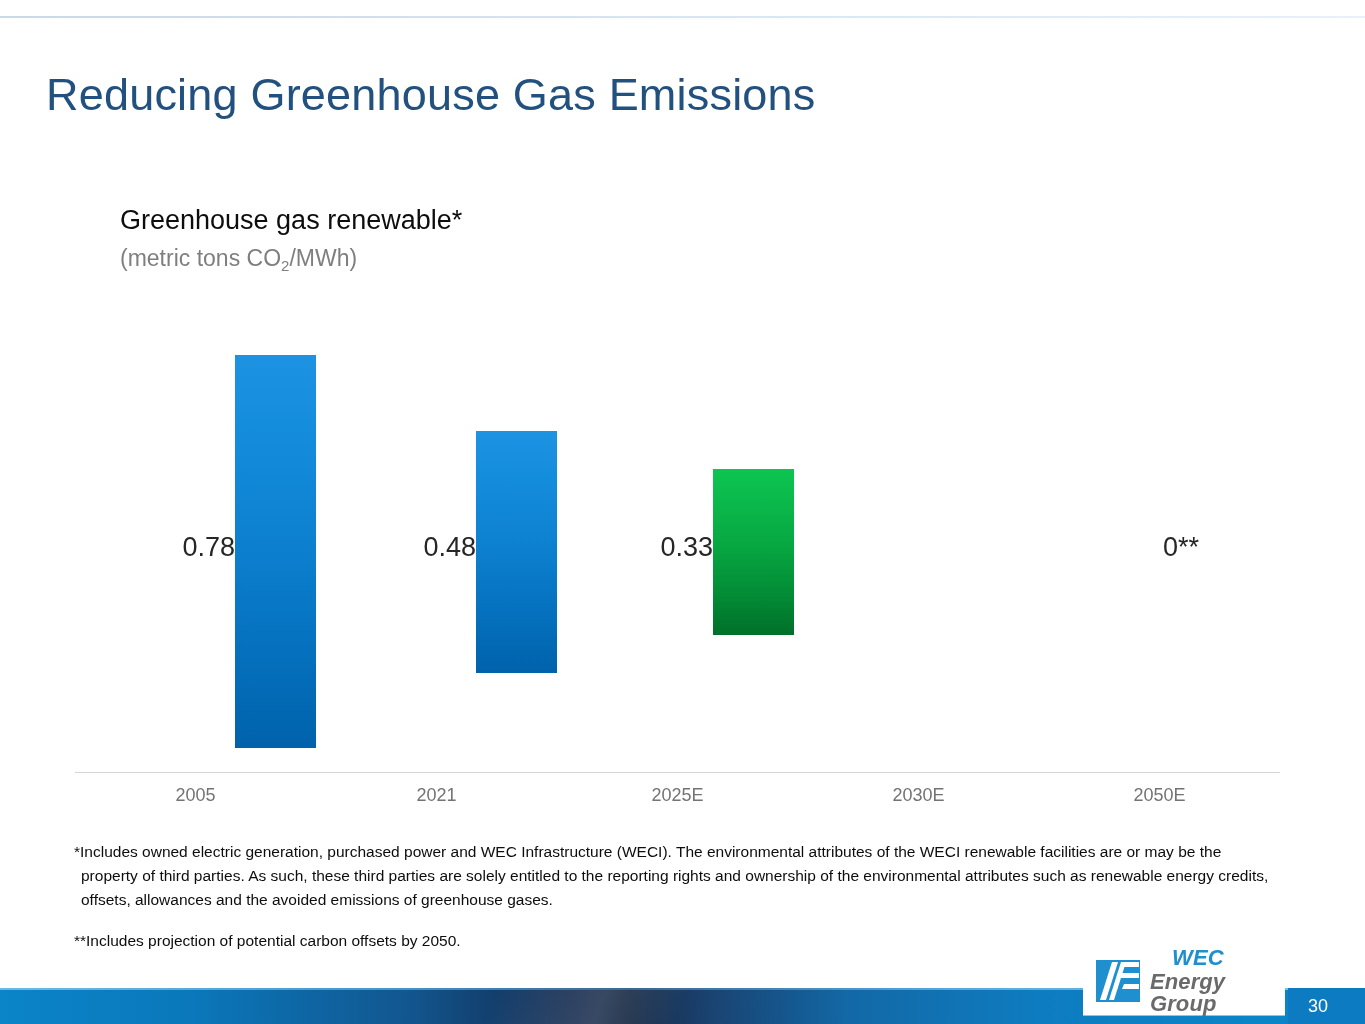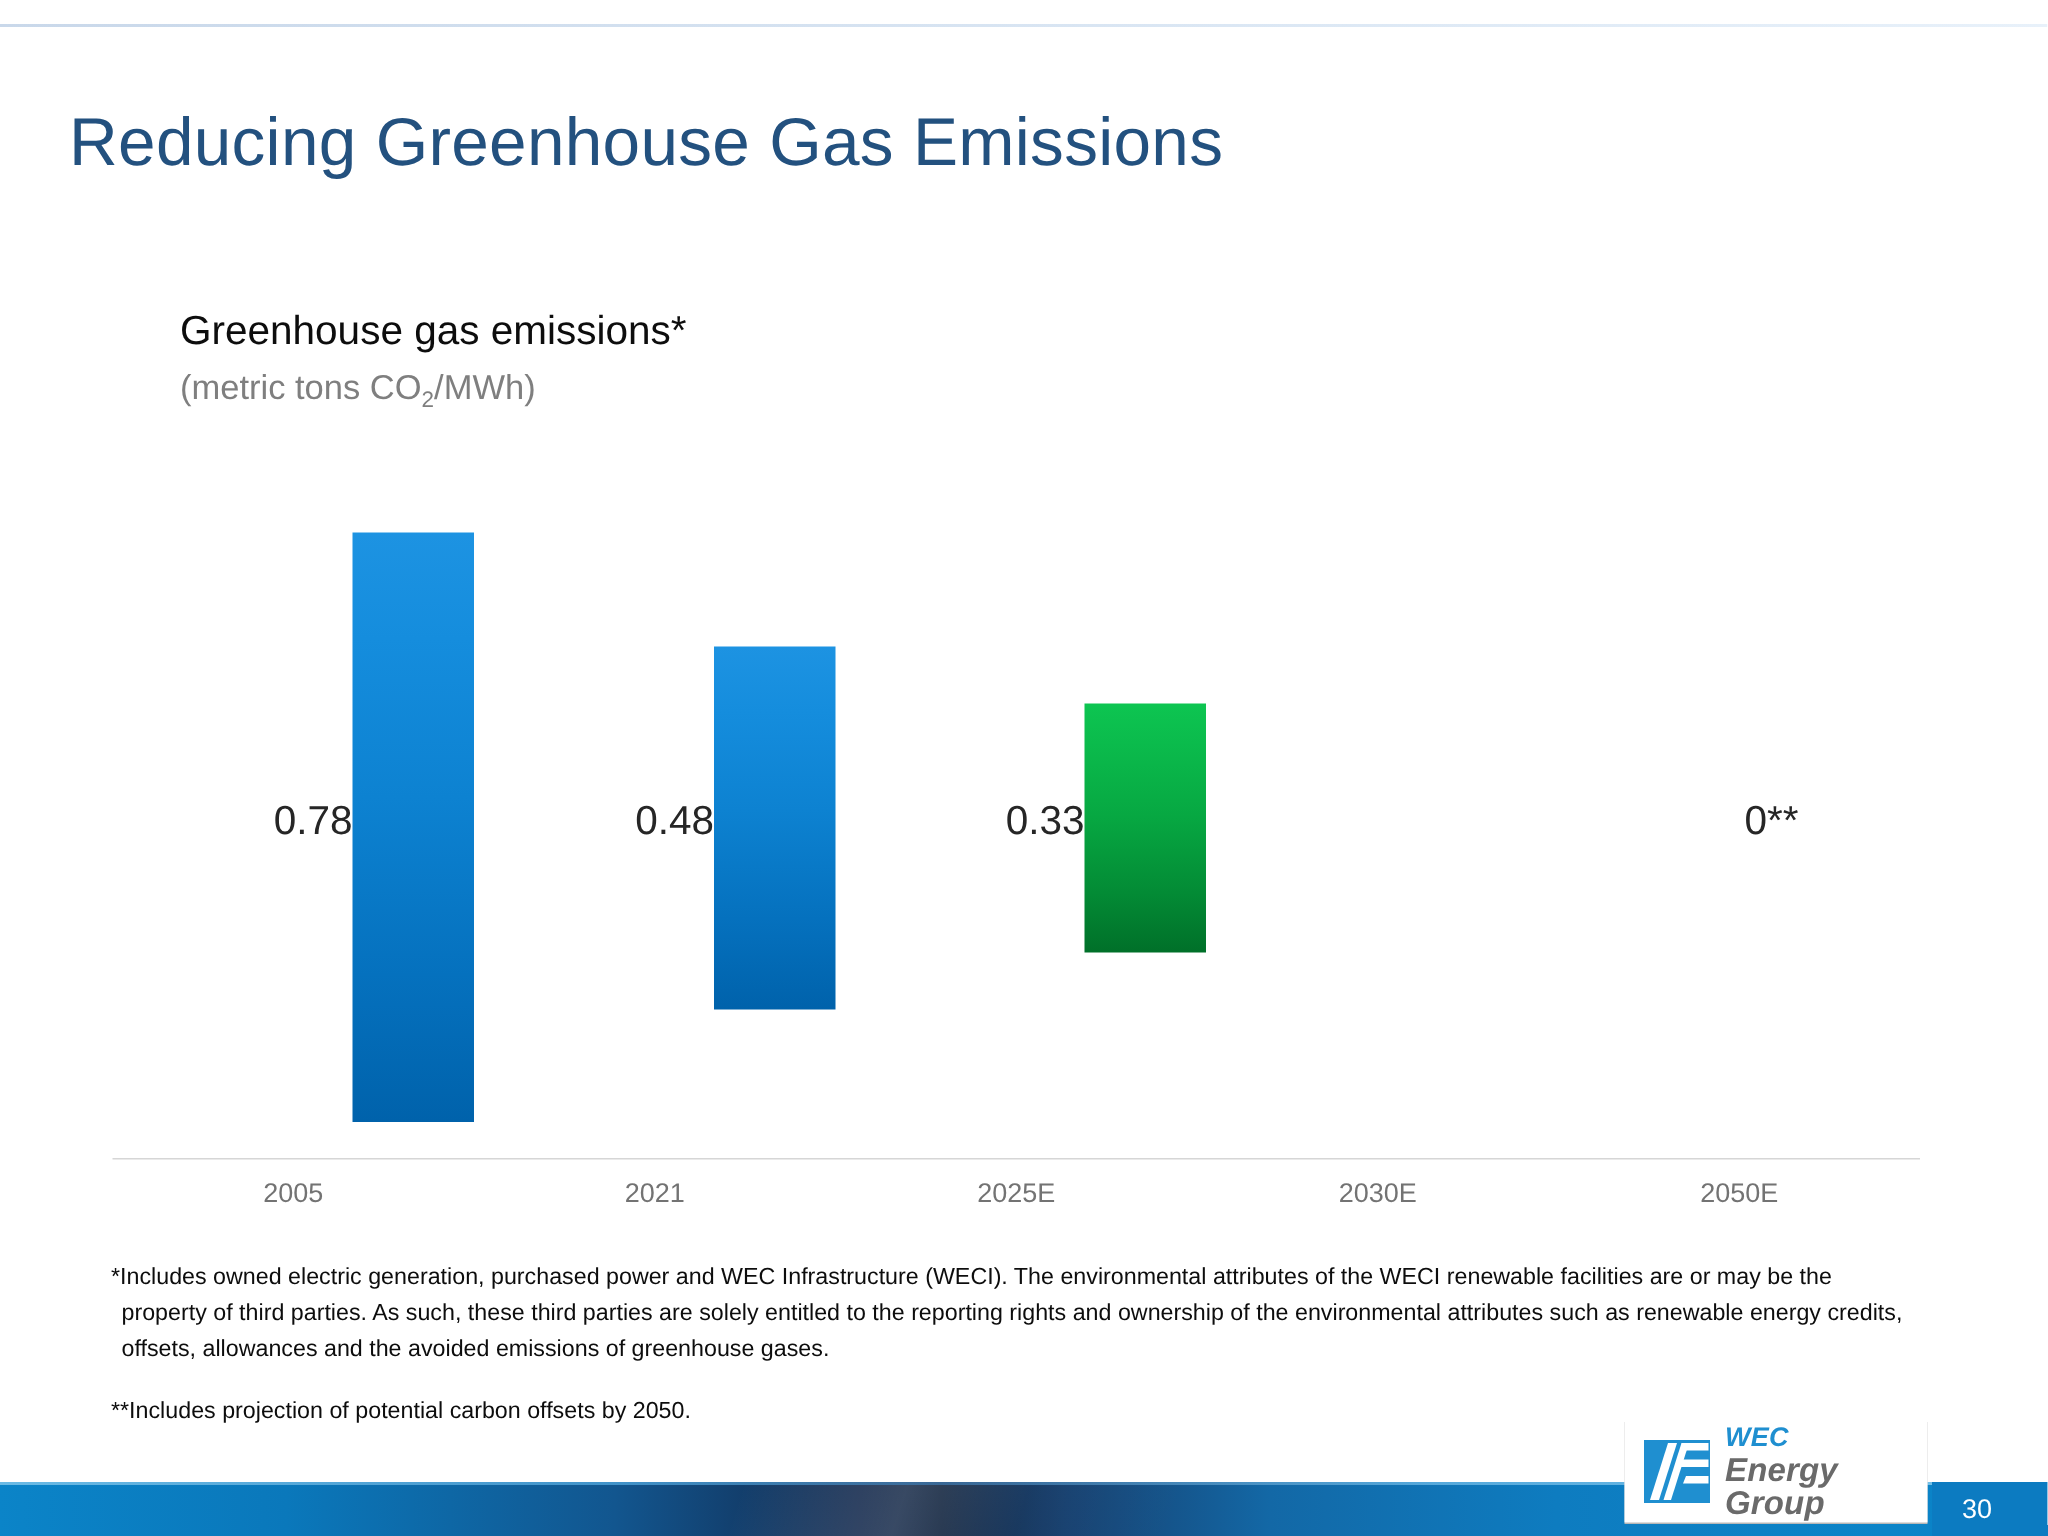--- a/index.html
+++ b/index.html
@@ -200,25 +200,26 @@
     flex: 0 0 auto;
     margin-right: 9px;
   }
   .logo-text {
     display: flex;
     flex-direction: column;
     justify-content: center;
     line-height: 1;
   }
   .logo-wec {
-    font-size: 18px;
+    font-size: 22px;
     font-style: italic;
     font-weight: bold;
     color: #1f8fd0;
     letter-spacing: 0.2px;
+    margin-left: 22px;
   }
   .logo-eg {
     font-size: 22px;
     font-style: italic;
     font-weight: bold;
     color: #6a6a6a;
     letter-spacing: 0.1px;
     margin-top: 2px;
   }
   .page-number {
@@ -235,42 +236,42 @@
   }
 </style>
 </head>
 <body>
 
 <div class="top-banner"></div>
 <div class="top-banner-edge"></div>
 
 <div class="slide-title">Reducing Greenhouse Gas Emissions</div>
 
-<div class="chart-heading">Greenhouse gas emissions*</div>
+<div class="chart-heading">Greenhouse gas renewable*</div>
 
 <div class="chart-subheading"><span>(metric tons CO</span><sub>2</sub><span>/MWh)</span></div>
 
 <div class="chart" id="chart">
   <div class="axis-line"></div>
 
 <div class="bar-slot" style="left: 0px;">
       <div class="bar-col">
         <div class="bar-value">0.78</div>
         <div class="bar-rect blue" style="height: 393px;"></div>
       </div>
     </div>
     <div class="tick-label" style="left: 0px;">2005</div>
     <div class="bar-slot" style="left: 241px;">
       <div class="bar-col">
         <div class="bar-value">0.48</div>
         <div class="bar-rect blue" style="height: 242px;"></div>
       </div>
     </div>
     <div class="tick-label" style="left: 241px;">2021</div>
-    <div class="bar-slot" style="left: 488px;">
+    <div class="bar-slot" style="left: 478px;">
       <div class="bar-col">
         <div class="bar-value">0.33</div>
         <div class="bar-rect green" style="height: 166px;"></div>
       </div>
     </div>
     <div class="tick-label" style="left: 482px;">2025E</div>
     <div class="tick-label" style="left: 723px;">2030E</div>
     <div class="bar-slot" style="left: 964px;">
       <div class="bar-col">
         <div class="bar-value">0**</div>

